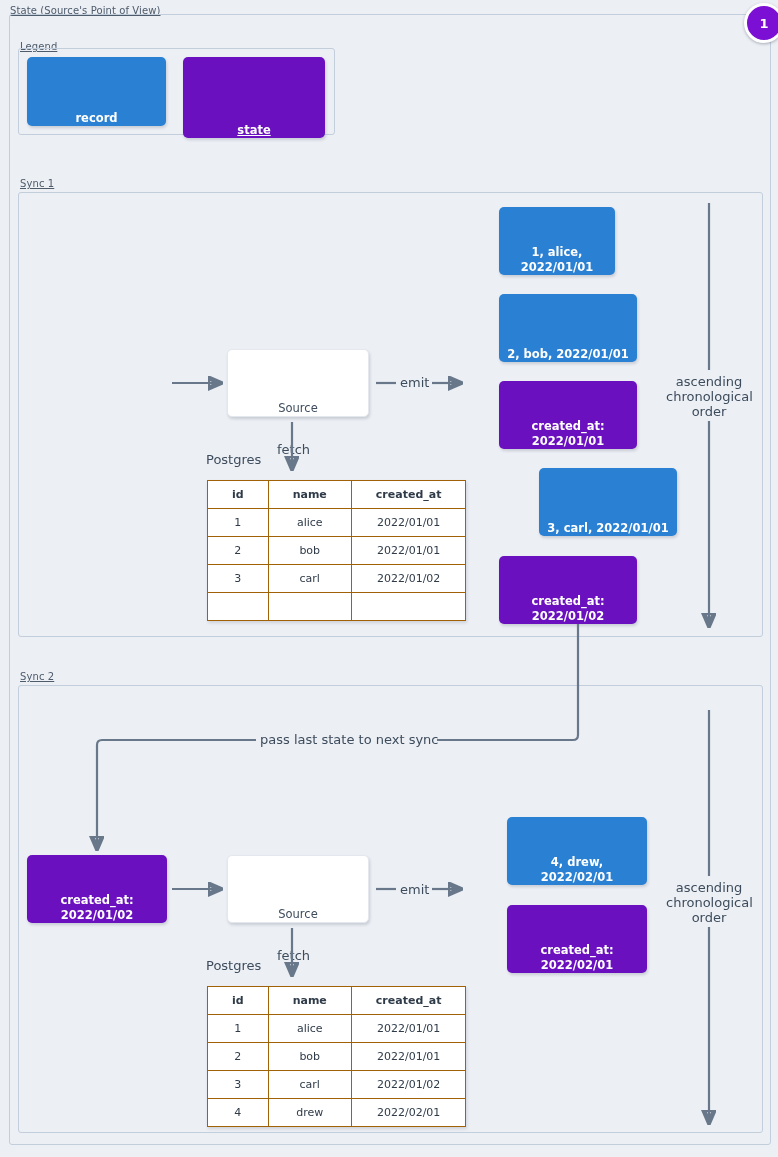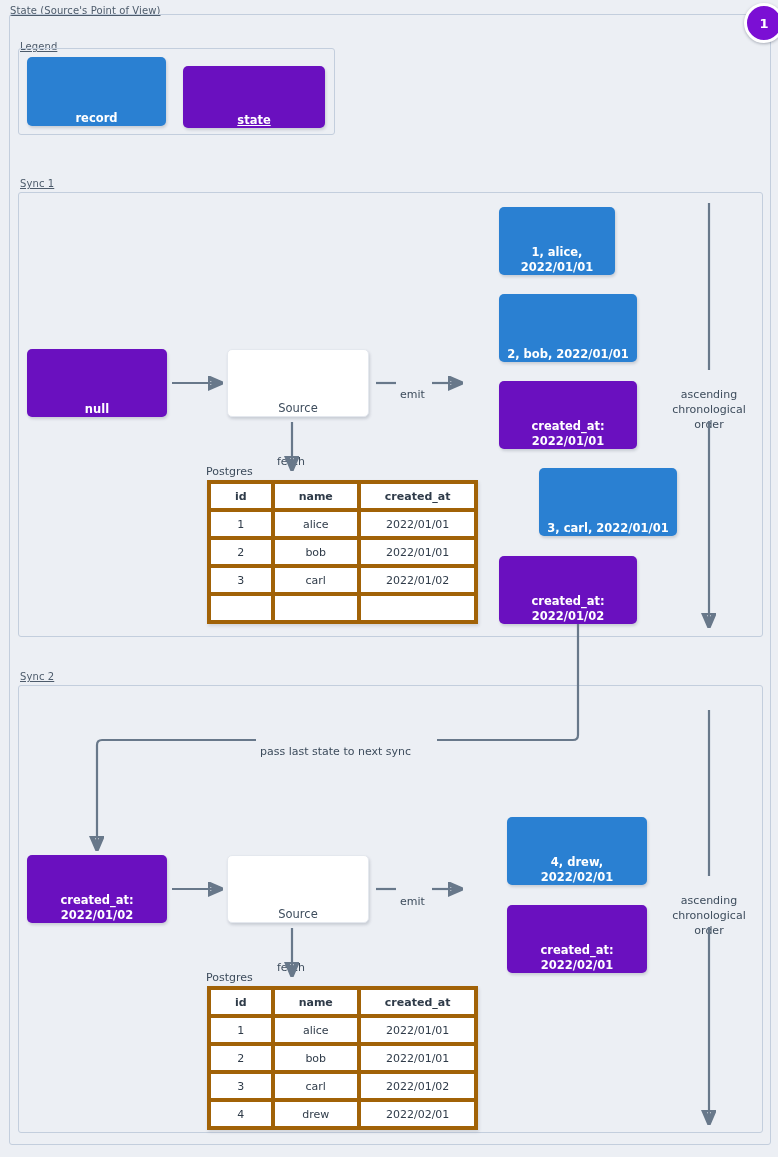--- a/index.html
+++ b/index.html
@@ -26,29 +26,29 @@
   }
   .node.record{background:#2a80d2;color:#ffffff;font-weight:bold;}
   .node.state{background:#6a10bf;color:#ffffff;font-weight:bold;}
   .node.plain{background:#ffffff;color:#3d4c5c;font-weight:normal;border:1px solid #e4e8ee;}
   .node .lines{padding:0 6px;}
   .node .lines span{display:block;}
 
   
   .tbl{position:absolute;border-collapse:collapse;background:#ffffff;
        font-size:11px;color:#2f3b49;box-shadow:1px 2px 3px rgba(60,70,90,.16);}
-  .tbl td,.tbl th{border:4px solid #a16207;height:28px;box-sizing:border-box;
+  .tbl td,.tbl th{border:1px solid #a16207;height:28px;box-sizing:border-box;
        text-align:center;font-weight:normal;padding:0 24px;white-space:nowrap;}
   .tbl th{font-weight:bold;}
   .tbl .c-id{width:31px;}
   .tbl .c-name{width:52px;}
   .tbl .c-date{width:88px;}
 
   
-  .cap{position:absolute;font-size:11px;color:#3d4c5c;white-space:nowrap;margin-top:13px;}
+  .cap{position:absolute;font-size:13px;color:#3d4c5c;white-space:nowrap;}
   .cap.multi{line-height:15px;text-align:center;white-space:normal;}
 
   
   svg.wires{position:absolute;left:0;top:0;width:778px;height:1157px;overflow:visible;pointer-events:none;}
   svg.wires path,svg.wires line{fill:none;stroke:#68788a;stroke-width:2.2;}
 
   
   .badge{
     position:absolute;width:34px;height:34px;border-radius:50%;
     background:#7b0fd4;border:3px solid #ffffff;
@@ -65,34 +65,29 @@
   <div class="group-label" style="left:10px;top:5px;">State (Source's Point of View)</div>
   <div class="group" style="left:9px;top:14px;width:760px;height:1129px;"></div>
 
   <div class="group-label" style="left:20px;top:34px;margin-top:7px;">Legend</div>
   <div class="group" style="left:18px;top:48px;width:315px;height:85px;"></div>
   <div class="node record" style="left:27px;top:57px;width:139px;height:69px;">
     <div class="lines">
         <span>record</span>
       </div>
   </div>
-  <div class="node state" style="left:183px;top:66px;width:142px;height:62px;text-decoration:underline;">
+  <div class="node state" style="left:183px;top:57px;width:142px;height:81px;text-decoration:underline;">
     <div class="lines">
         <span>state</span>
       </div>
   </div>
 
   <div class="group-label" style="left:20px;top:178px;">Sync 1</div>
   <div class="group" style="left:18px;top:192px;width:743px;height:443px;"></div>
 
-  <div class="node state" style="left:27px;top:349px;width:140px;height:68px;">
-    <div class="lines">
-        <span>null</span>
-      </div>
-  </div>
 
   <div class="node plain" style="left:227px;top:349px;width:142px;height:68px;">
     <div class="lines">
         <span>Source</span>
       </div>
   </div>
 
   <div class="cap" style="left:277px;top:442px;">fetch</div>
   <div class="cap" style="left:206px;top:452px;">Postgres</div>
   <div class="cap" style="left:400px;top:375px;">emit</div>

